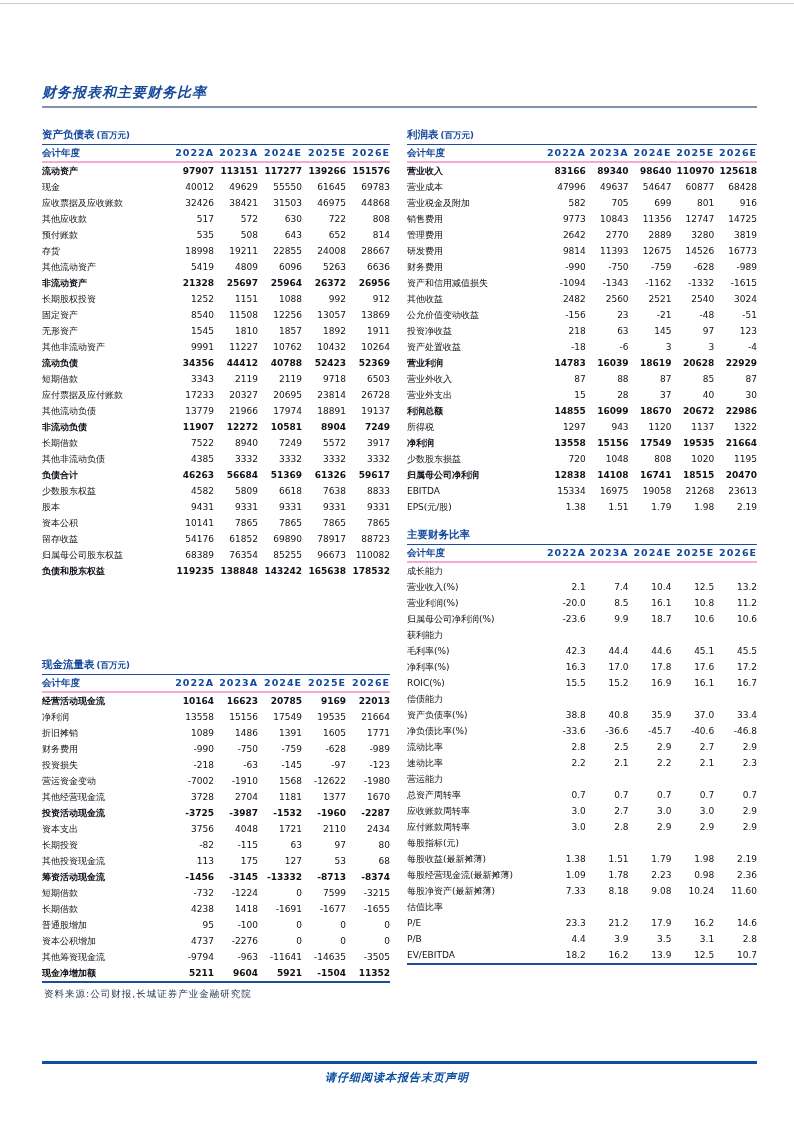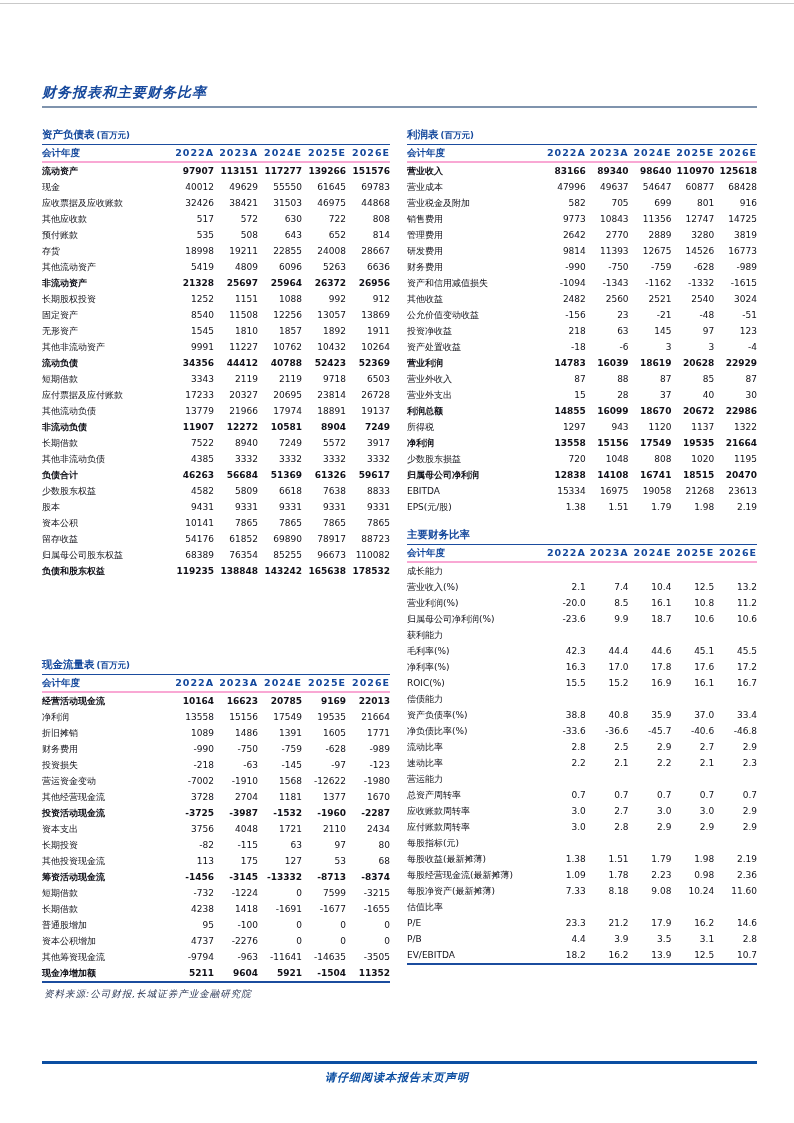--- a/index.html
+++ b/index.html
@@ -40,21 +40,21 @@
   th.lbl,td.lbl{text-align:left;width:128px;}
   #income th.lbl,#income td.lbl,#ratios th.lbl,#ratios td.lbl{width:136px;}
   th.num,td.num{text-align:right;}
   th.yr{letter-spacing:1px;}
   tr.bold td{font-weight:bold;}
   tr.section td{font-weight:normal;}
   .bottom-line tbody tr:last-child td{border-bottom:2px solid #1b4c9e;}
 
   .source-note{
     position:absolute;left:44px;top:988px;
-    font-size:9.5px;font-style:italic;color:#2a3654;letter-spacing:1px;
+    font-size:9.5px;color:#2a3654;letter-spacing:1px;
   }
   .footer-rule{position:absolute;left:42px;top:1061px;width:715px;height:3px;background:#0b4ea2;}
   .footer-text{
     position:absolute;left:0;top:1070px;width:794px;text-align:center;
     color:#0b4ea2;font-weight:bold;font-style:italic;font-size:11px;letter-spacing:1px;
   }
 </style>
 </head>
 <body>
 

